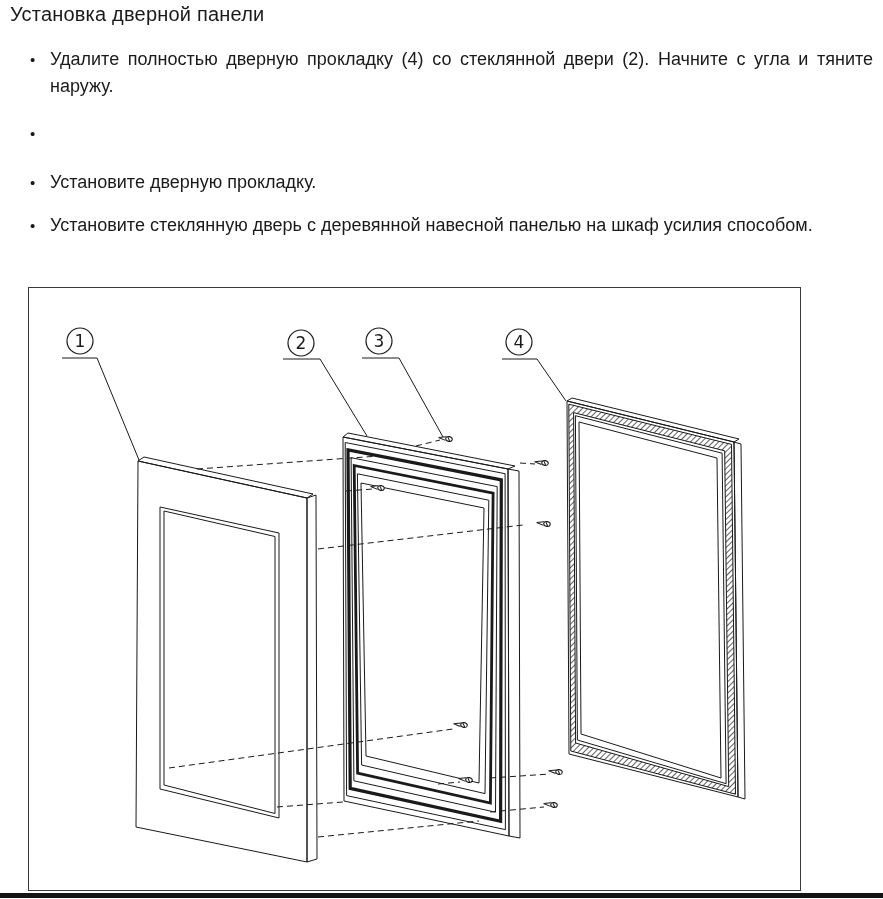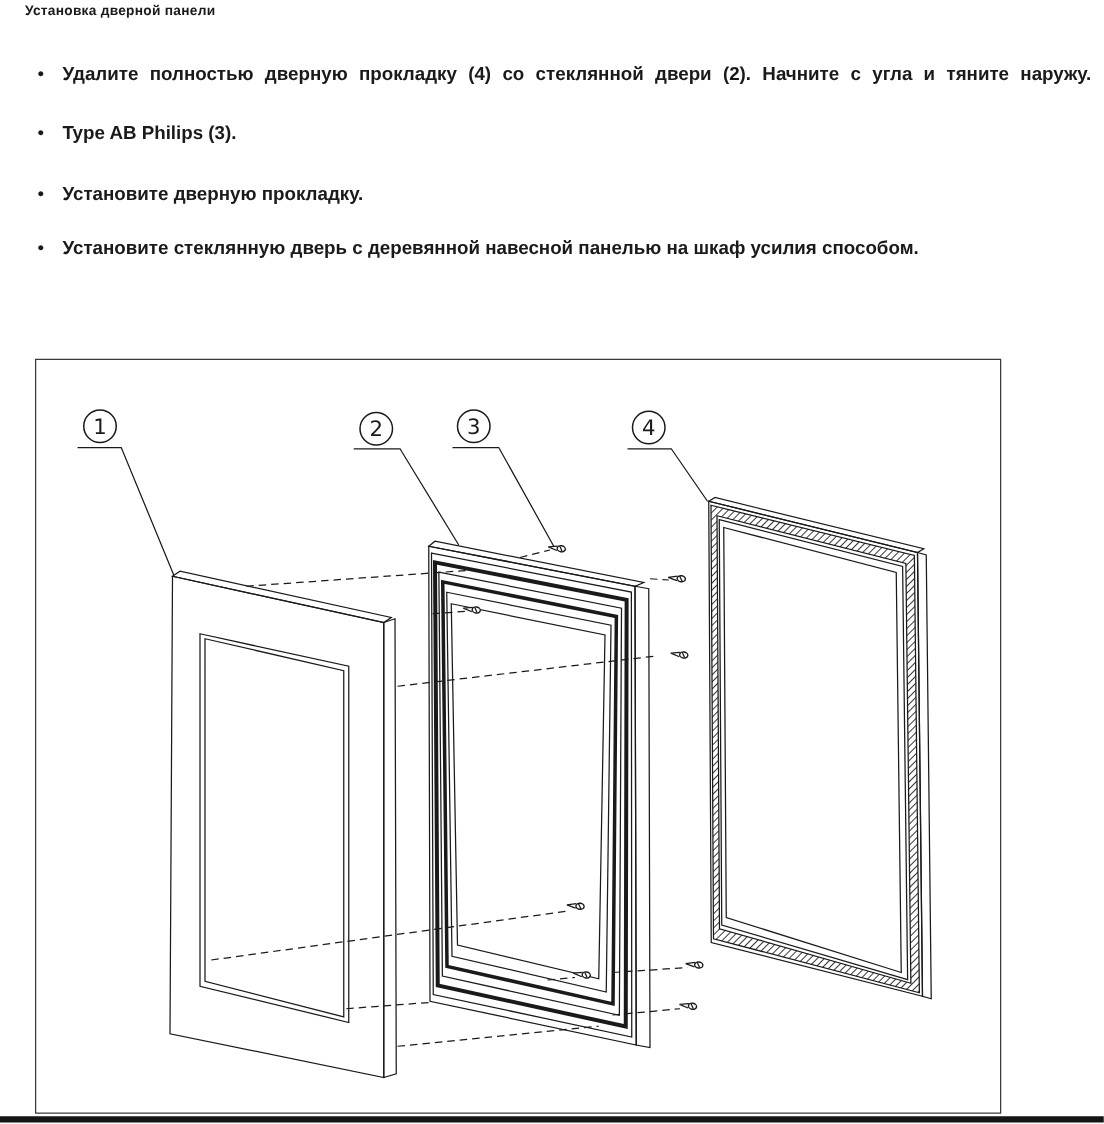--- a/index.html
+++ b/index.html
@@ -2,30 +2,30 @@
 <html><head>
 <meta charset="utf-8">
 <style>
   html,body{margin:0;padding:0;}
   body{
     width:883px;height:899px;position:relative;overflow:hidden;
     background:#ffffff;color:#1a1a1a;
     font-family:"Liberation Sans", sans-serif;
   }
   .title{
-    position:absolute;left:20px;top:3px;
-    font-size:11px;font-weight:bold;letter-spacing:.2px;
+    position:absolute;left:10px;top:3px;
+    font-size:20px;font-weight:normal;letter-spacing:.2px;
   }
   .bullets{position:absolute;left:0;top:46px;width:883px;}
   .bullet{display:flex;align-items:flex-start;}
   .bullet.m1{margin-bottom:20px;}
   .bullet.m2{margin-bottom:22px;}
   .bullet.m3{margin-bottom:16px;}
   .dot{width:20px;margin-left:30px;font-size:15px;line-height:27px;flex:0 0 20px;}
-  .btext{width:823px;font-size:15px;line-height:27px;font-weight:bold;}
+  .btext{width:823px;font-size:18px;line-height:27px;}
   .bline.just{text-align:justify;text-align-last:justify;}
   .diagram-frame{
     position:absolute;left:28px;top:287px;width:771px;height:602px;
     border:1px solid #3a3a3a;background:#fff;
   }
   .bottom-bar{
     position:absolute;left:0;top:893px;width:883px;height:5px;background:#141414;
   }
   svg .ln{fill:none;stroke:#1a1a1a;stroke-width:1;stroke-linejoin:miter;}
   svg .thick{fill:none;stroke:#1a1a1a;stroke-width:3.2;stroke-linejoin:miter;}
@@ -44,21 +44,20 @@
   <div class="bullet m1">
     <span class="dot">•</span>
     <div class="btext">
       <div class="bline just">Удалите полностью дверную прокладку (4) со стеклянной двери (2). Начните с угла и тяните наружу.</div>
     </div>
   </div>
 
   <div class="bullet m2">
     <span class="dot">•</span>
     <div class="btext">
-      <div class="bline">Type AB Philips (3).</div>
     </div>
   </div>
 
   <div class="bullet m3">
     <span class="dot">•</span>
     <div class="btext">
       <div class="bline">Установите дверную прокладку.</div>
     </div>
   </div>
 

